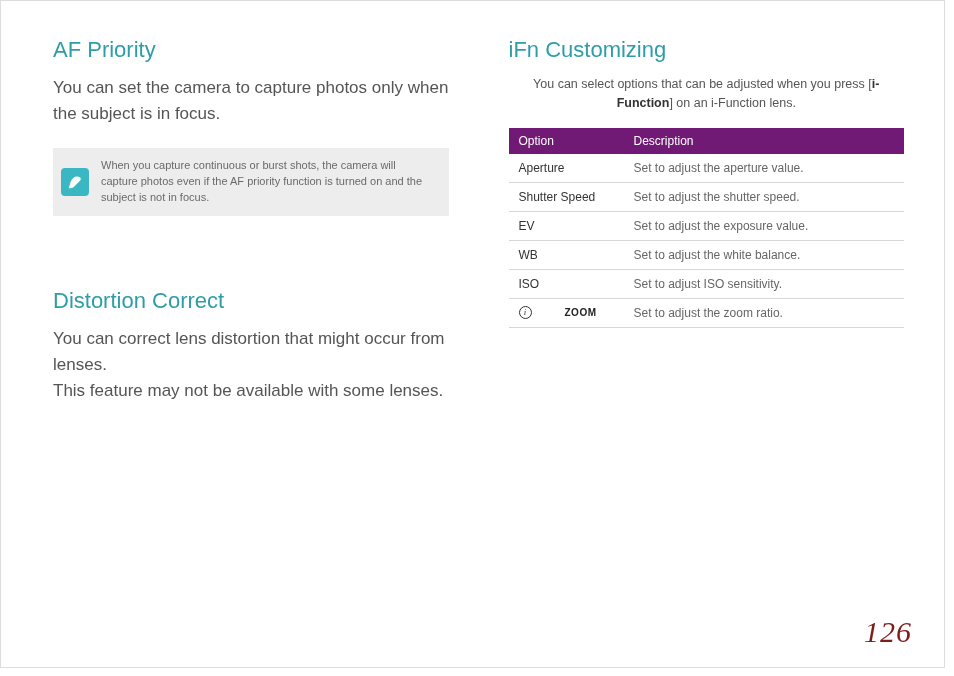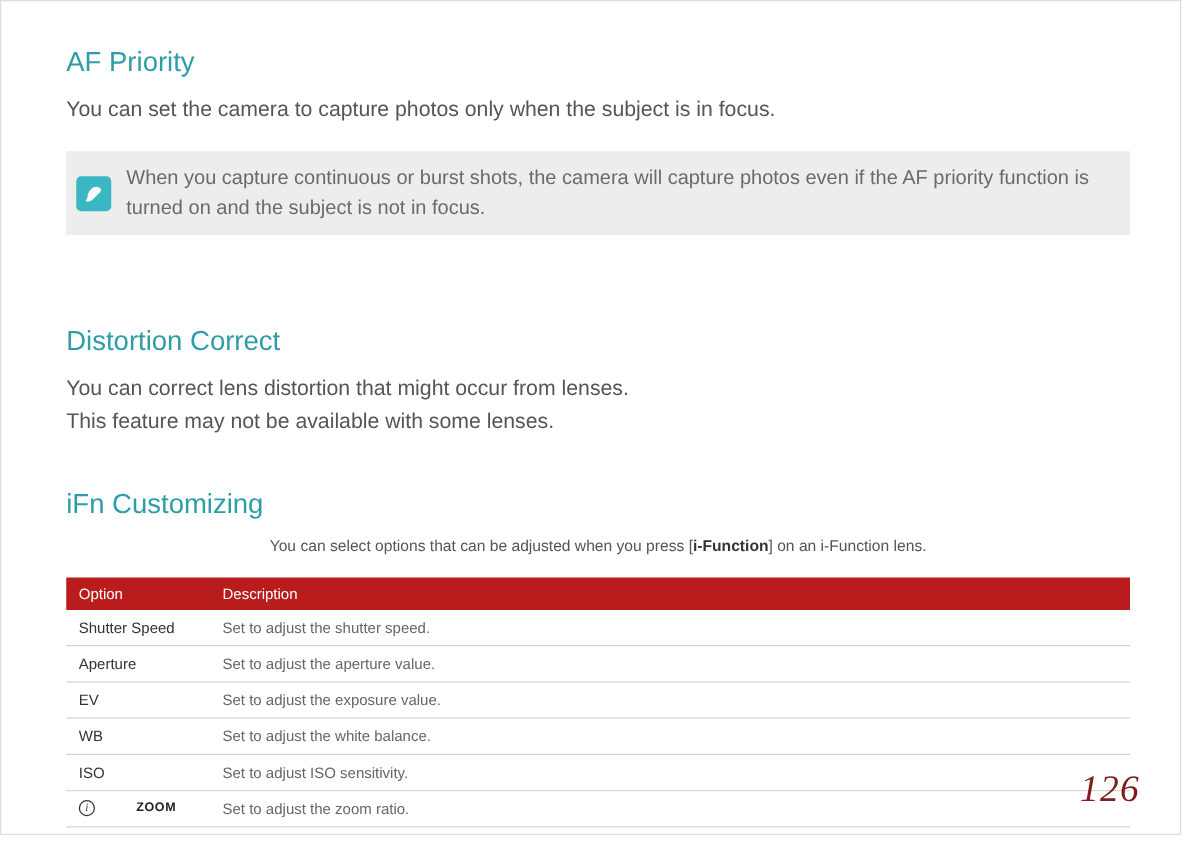--- a/index.html
+++ b/index.html
@@ -61,22 +61,21 @@
     right: 0;
     top: 10px;
     width: 30px;
     height: 55px;
     background: #d7dcdd;
     opacity: 0.9;
   }
   .content {
     display: flex;
     padding: 36px 40px 0 52px;
-    gap: 40px;
-    flex-direction: column;
+    gap: 60px;
   }
   .col { flex: 1; min-width: 0; }
   h2.section-title {
     font-size: 22px;
     font-weight: 400;
     color: #2e9da8;
     margin-bottom: 12px;
   }
   h2.section-title.spaced { margin-top: 72px; }
   p.body-text {
@@ -102,35 +101,35 @@
     width: 28px;
     height: 28px;
     background: #3bb7c4;
     border-radius: 4px;
     display: flex;
     align-items: center;
     justify-content: center;
   }
   .note-text {
     flex: 1;
-    font-size: 16px;
+    font-size: 11px;
     color: #6a6a6a;
     line-height: 1.45;
     padding: 10px 14px 10px 4px;
   }
   .ifn-intro { font-size: 12.5px; color: #555; line-height: 1.55; text-align: center; }
   .ifn-intro .bold { font-weight: bold; color: #333; }
   table.opt-table {
     width: 100%;
     border-collapse: collapse;
     margin-top: 14px;
     font-size: 12px;
   }
   table.opt-table th {
-    background: #b91c1c;
+    background: #701a75;
     color: #fff;
     text-align: left;
     font-weight: 400;
     padding: 6px 10px;
     font-size: 12px;
   }
   table.opt-table th:first-child { width: 115px; }
   table.opt-table td {
     padding: 7px 10px;
     border-bottom: 1px solid #d6d6d6;
@@ -211,26 +210,26 @@
 
       <table class="opt-table">
         <thead>
           <tr>
             <th>Option</th>
             <th>Description</th>
           </tr>
         </thead>
         <tbody>
           <tr>
+            <td class="opt-name">Aperture</td>
+            <td>Set to adjust the aperture value.</td>
+          </tr>
+          <tr>
             <td class="opt-name">Shutter Speed</td>
             <td>Set to adjust the shutter speed.</td>
-          </tr>
-          <tr>
-            <td class="opt-name">Aperture</td>
-            <td>Set to adjust the aperture value.</td>
           </tr>
           <tr>
             <td class="opt-name">EV</td>
             <td>Set to adjust the exposure value.</td>
           </tr>
           <tr>
             <td class="opt-name">WB</td>
             <td>Set to adjust the white balance.</td>
           </tr>
           <tr>

